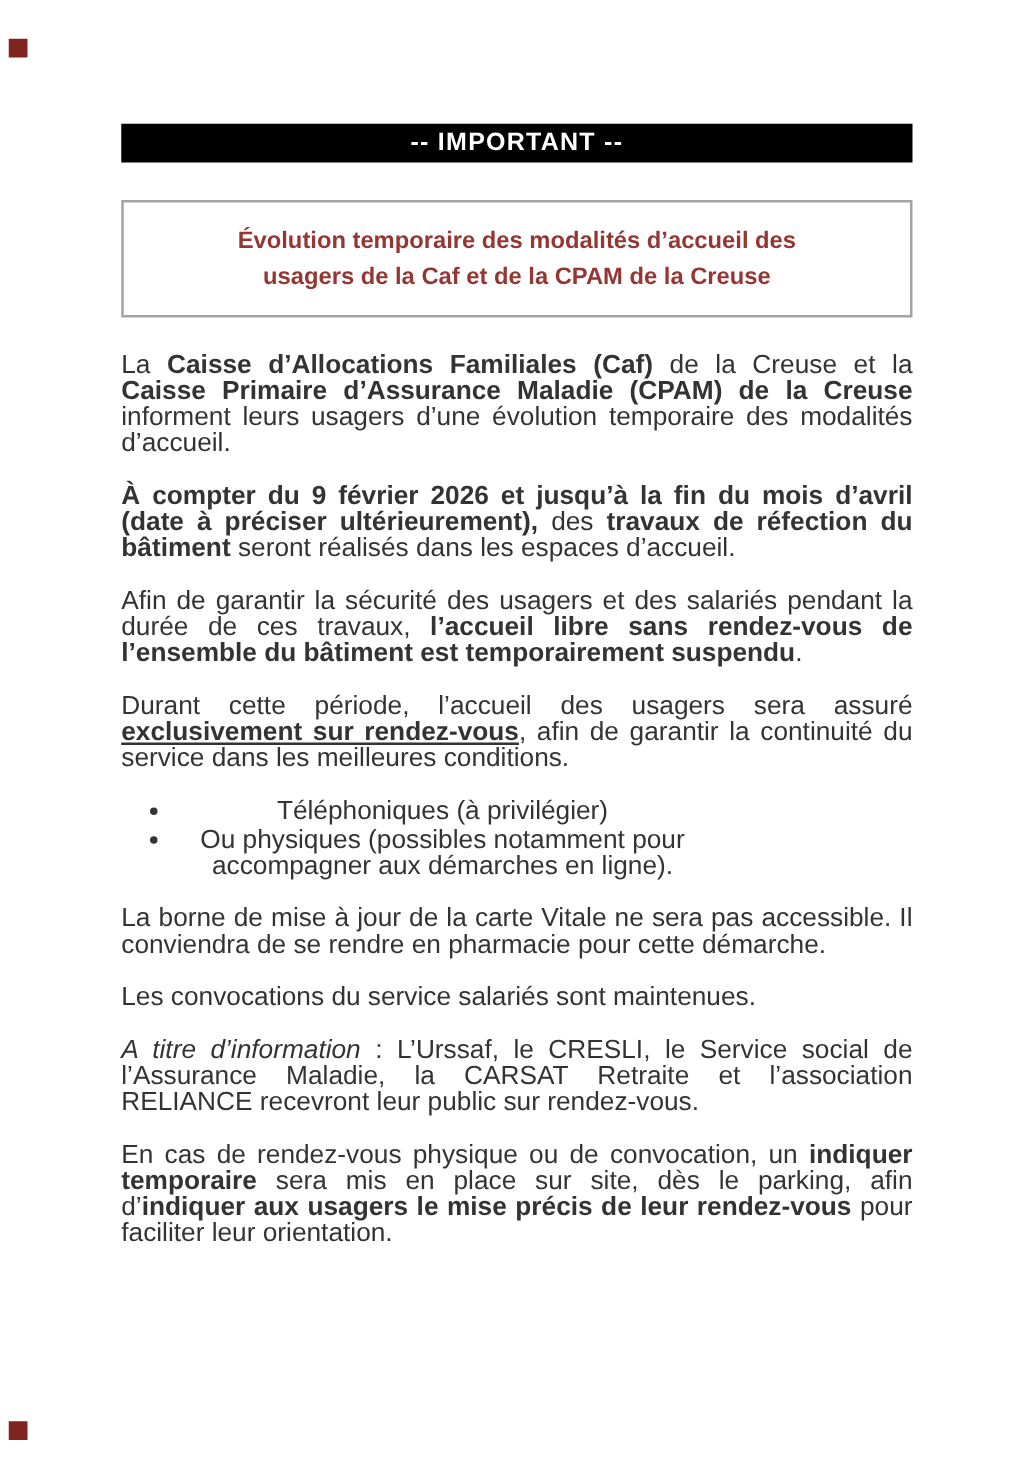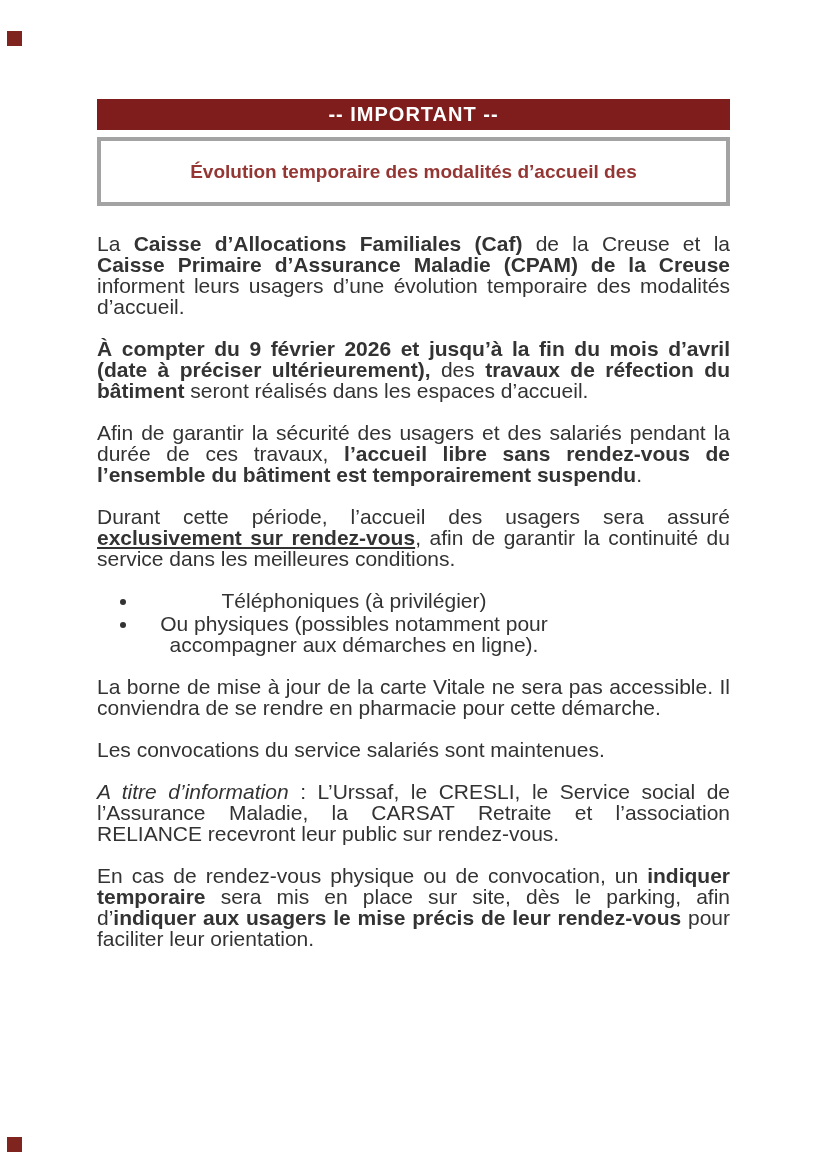--- a/index.html
+++ b/index.html
@@ -14,29 +14,29 @@
   .corner-marker{
     position:absolute;left:7px;width:15px;height:15px;
     background:#7f241e;
   }
   .corner-marker.top{top:31px;}
   .corner-marker.bottom{top:1137px;}
   .content{
     position:absolute;left:97px;top:99px;width:633px;
   }
   .banner{
-    background:#7f1d1d;
+    background:#000000;
     color:#ffffff;
     height:31px;
     display:flex;align-items:center;justify-content:center;
     font-size:20px;font-weight:bold;letter-spacing:1px;
   }
   .title-box{
-    margin-top:7px;
-    border:4px solid #a3a3a3;
+    margin-top:30px;
+    border:2px solid #a3a3a3;
     padding:16px 4px;
     text-align:center;
   }
   .title-box .title-line{
     color:#943634;
     font-size:19px;
     font-weight:bold;
     line-height:29px;
   }
   .doc-body{
@@ -67,20 +67,21 @@
   <div class="corner-marker bottom"></div>
 
   <div class="content">
 
     <div class="banner">
       <span>-- IMPORTANT --</span>
     </div>
 
     <div class="title-box">
       <div class="title-line">Évolution temporaire des modalités d’accueil des</div>
+      <div class="title-line">usagers de la Caf et de la CPAM de la Creuse</div>
     </div>
 
     <div class="doc-body">
         <p><span>La </span><span class="b">Caisse d’Allocations Familiales (Caf)</span><span> de la Creuse et la </span><span class="b">Caisse Primaire d’Assurance Maladie (CPAM) de la Creuse</span><span> informent leurs usagers d’une évolution temporaire des modalités d’accueil.</span></p>
         <p><span class="b">À compter du 9 février 2026 et jusqu’à la fin du mois d’avril (date à préciser ultérieurement),</span><span> des </span><span class="b">travaux de réfection du bâtiment</span><span> seront réalisés dans les espaces d’accueil.</span></p>
         <p><span>Afin de garantir la sécurité des usagers et des salariés pendant la durée de ces travaux, </span><span class="b">l’accueil libre sans rendez-vous de l’ensemble du bâtiment est temporairement suspendu</span><span>.</span></p>
         <p><span>Durant cette période, l’accueil des usagers sera assuré </span><span class="b u">exclusivement sur rendez-vous</span><span>, afin de garantir la continuité du service dans les meilleures conditions.</span></p>
         <ul>
           <li>Téléphoniques (à privilégier)</li>
           <li>Ou physiques (possibles notamment pour accompagner aux démarches en ligne).</li>

